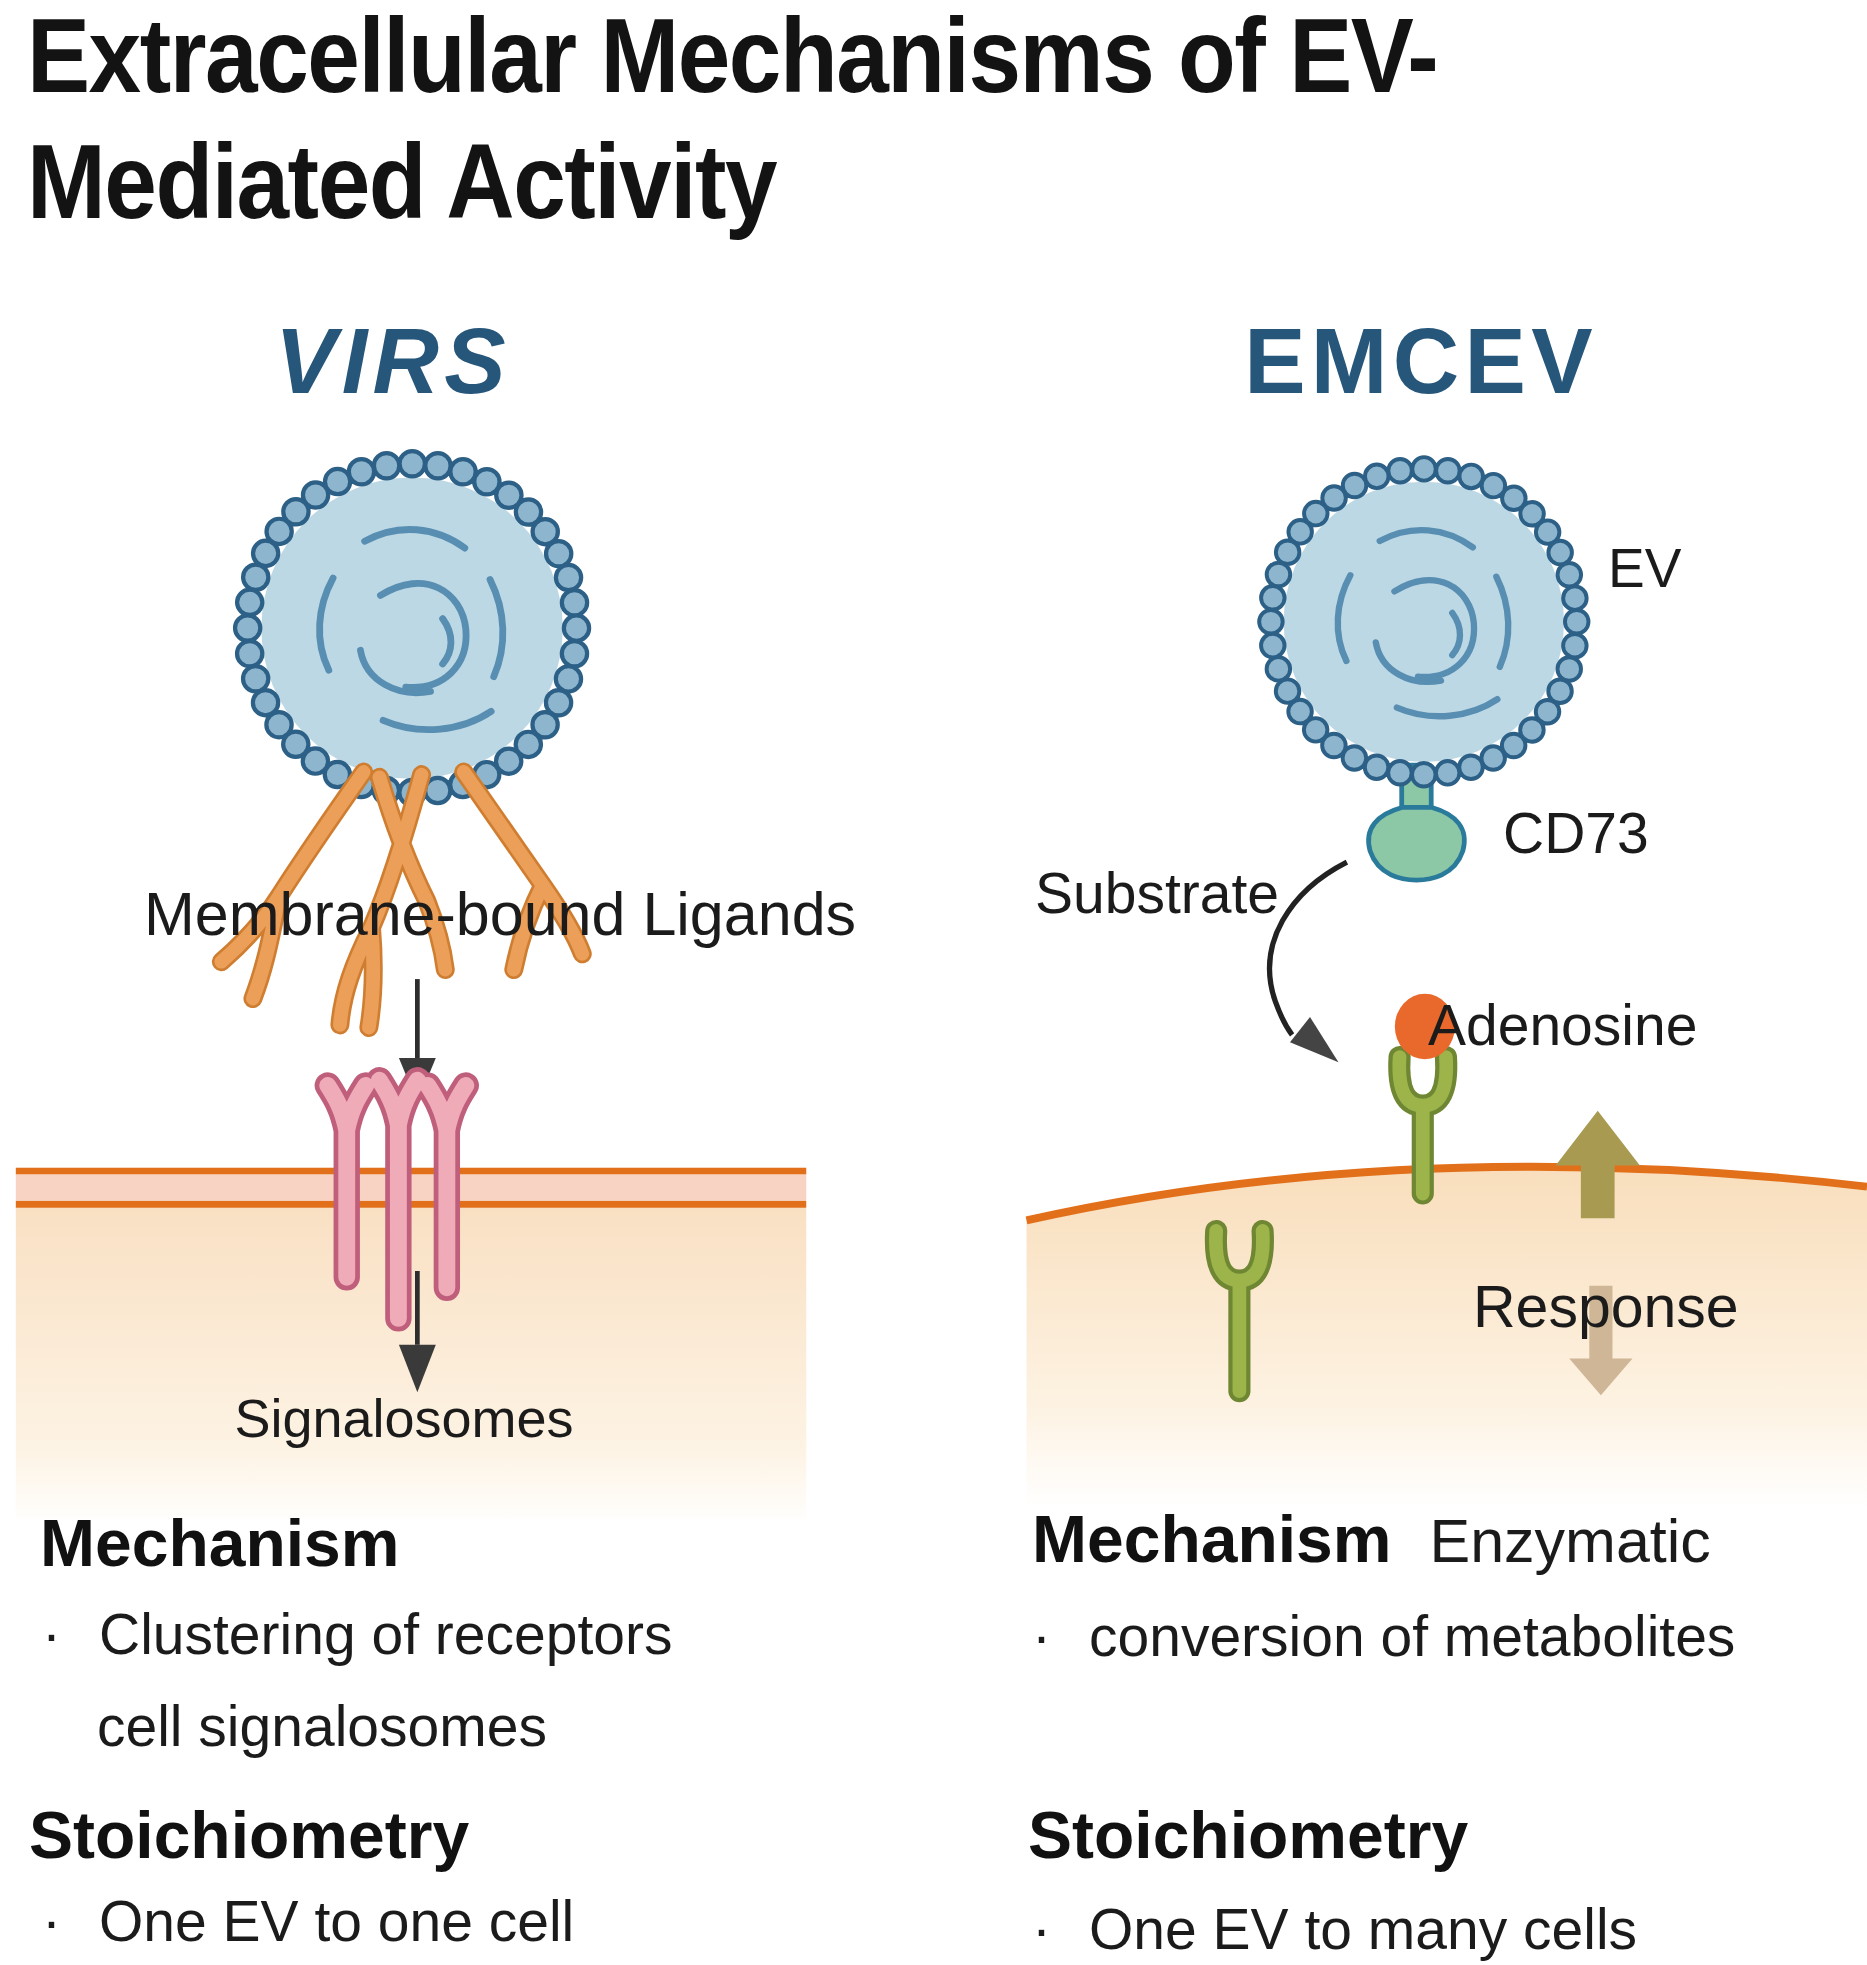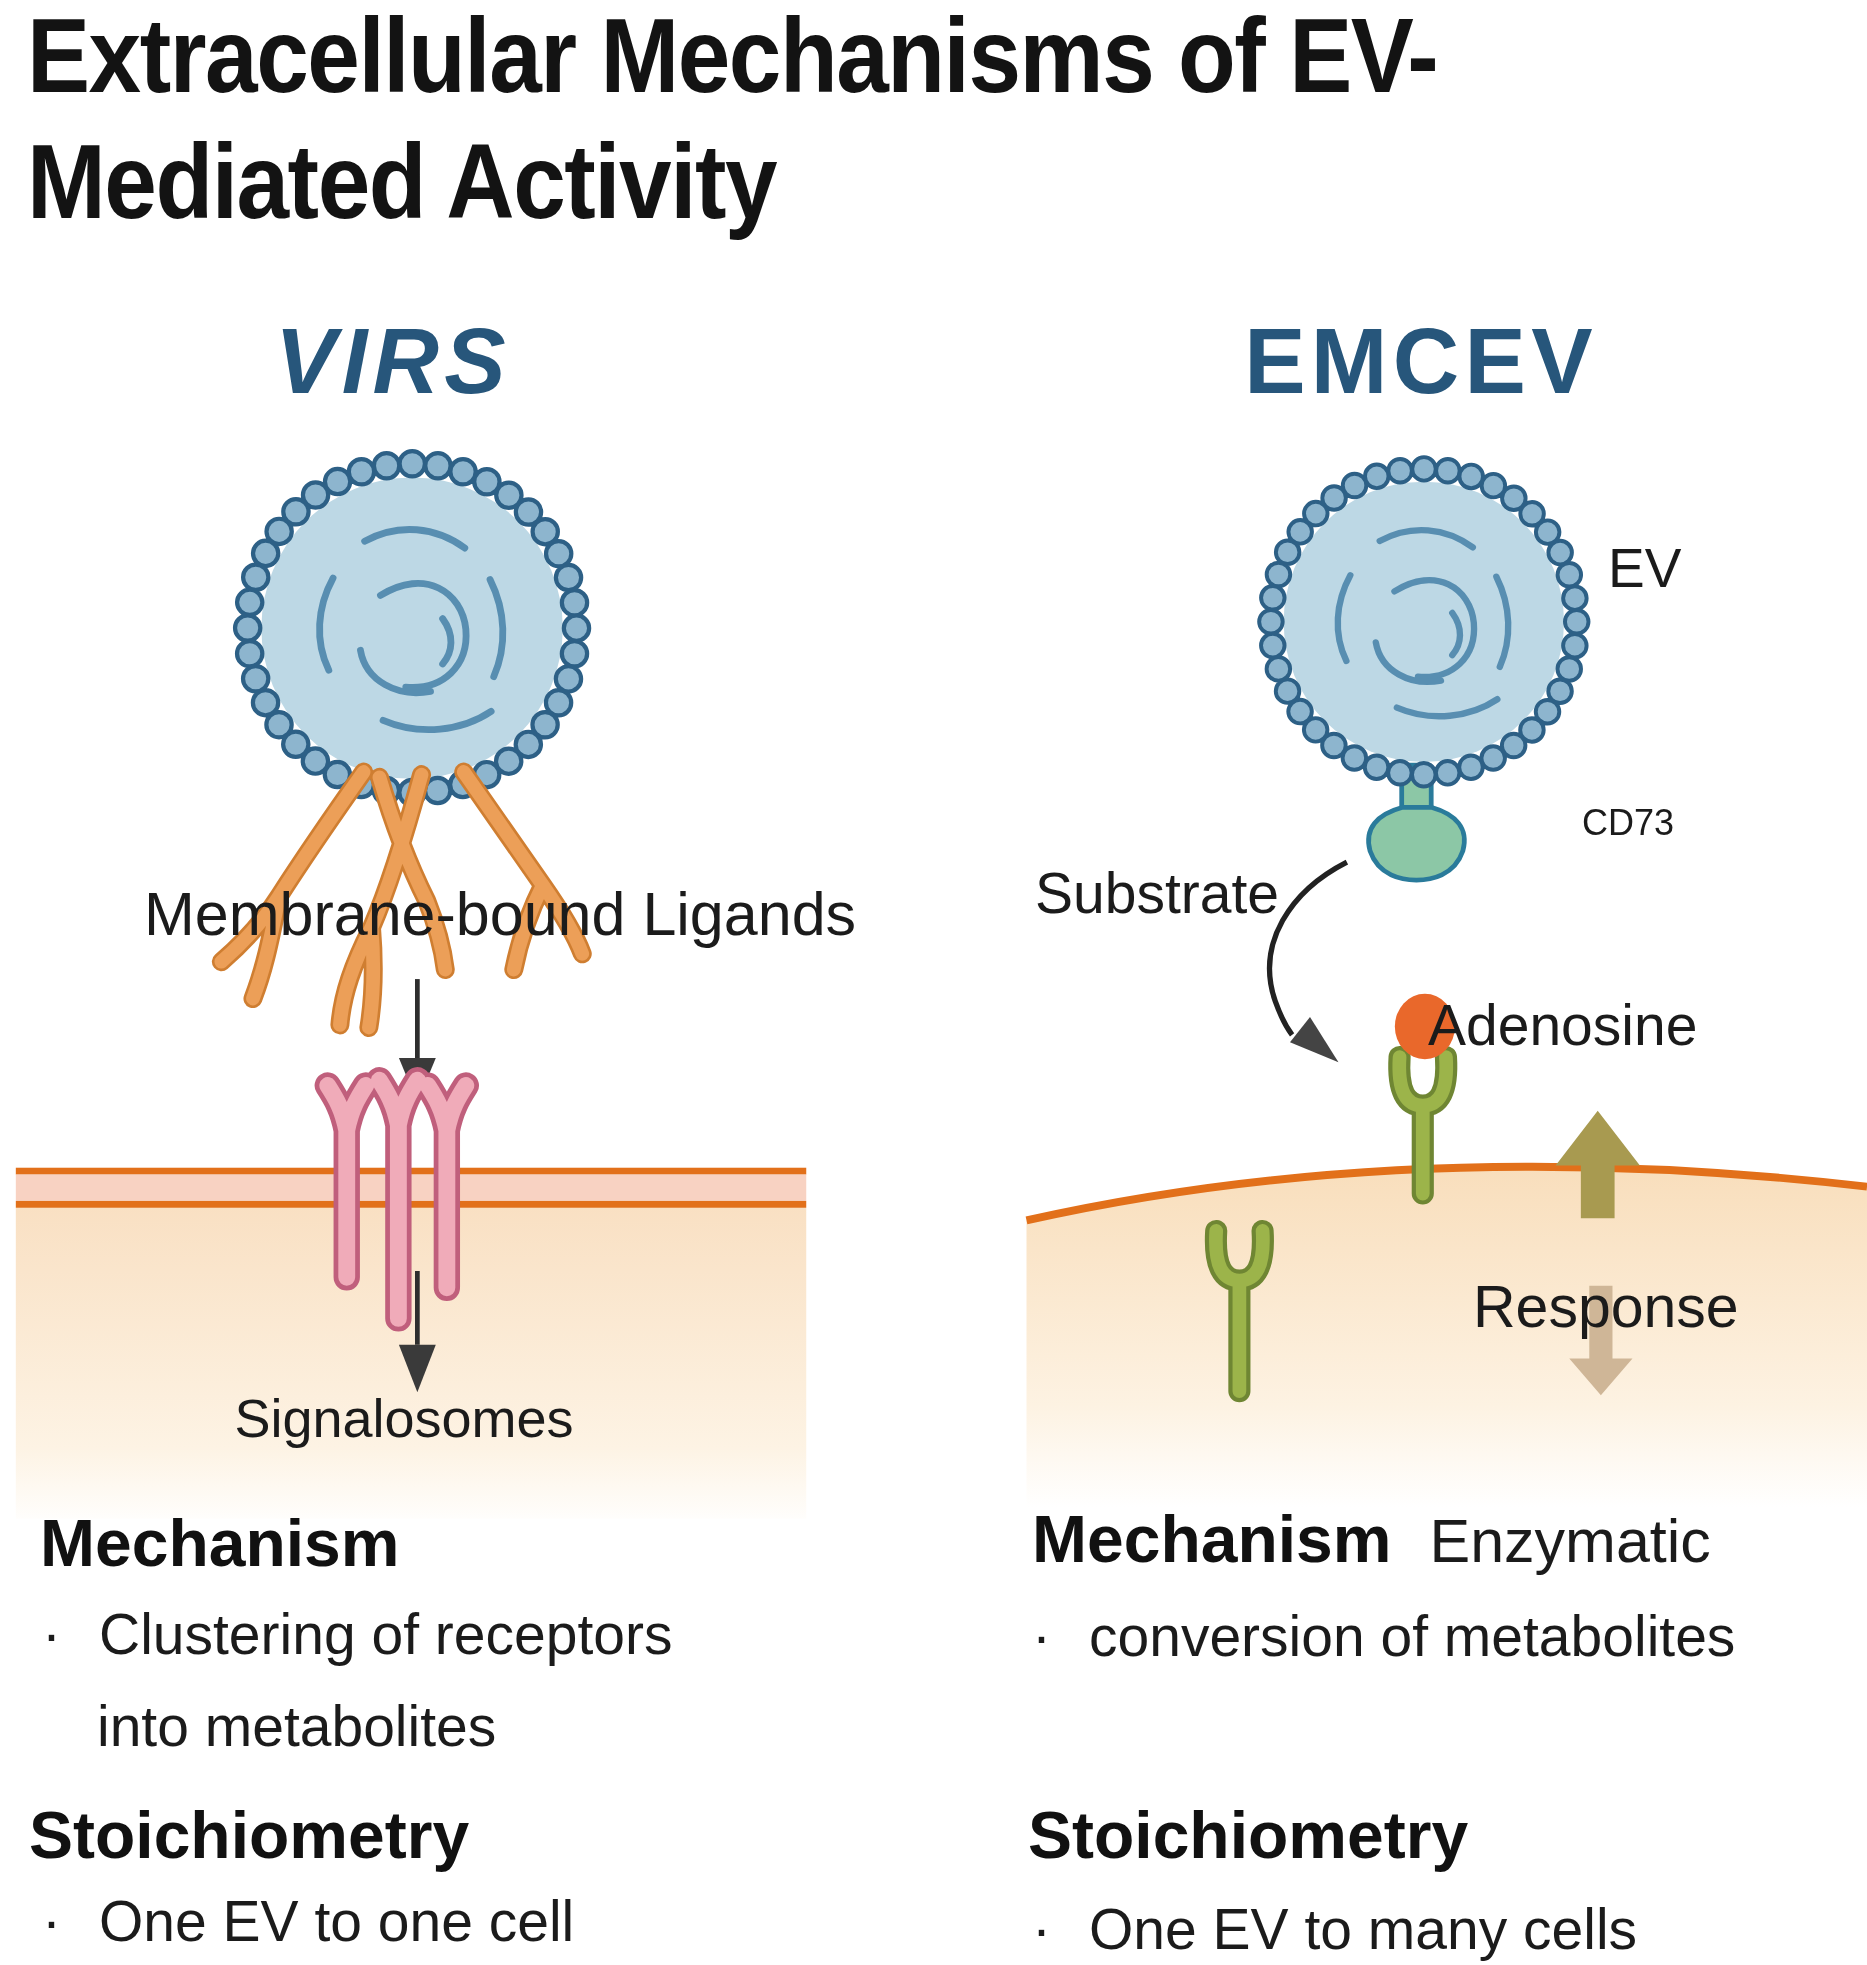--- a/index.html
+++ b/index.html
@@ -125,26 +125,26 @@
 </div>
 
 <div class="panel-heading" style="left:393px;font-style:italic;">VIRS</div>
 <div class="panel-heading" style="left:1421px;">EMCEV</div>
 
 <div class="lbl diag-label center" style="left:500px;top:884px;font-size:61px;">Membrane-bound Ligands</div>
 <div class="lbl diag-label center" style="left:404px;top:1391px;font-size:54px;">Signalosomes</div>
 
 <div class="lbl sec-head" style="left:40px;top:1510px;">Mechanism</div>
 <div class="lbl bullet-line" style="left:42px;top:1606px;"><span class="bullet-dot">·</span><span>Clustering of receptors</span></div>
-<div class="lbl bullet-line" style="left:97px;top:1698px;">into metabolites</div>
+<div class="lbl bullet-line" style="left:97px;top:1698px;">cell signalosomes</div>
 <div class="lbl sec-head" style="left:29px;top:1802px;">Stoichiometry</div>
 <div class="lbl bullet-line" style="left:42px;top:1893px;"><span class="bullet-dot">·</span><span>One EV to one cell</span></div>
 
 <div class="lbl diag-label" style="left:1608px;top:541px;font-size:55px;">EV</div>
-<div class="lbl diag-label" style="left:1582px;top:805px;font-size:36px;">CD73</div>
+<div class="lbl diag-label" style="left:1503px;top:805px;font-size:57px;">CD73</div>
 <div class="lbl diag-label" style="left:991px;top:865px;margin-left:44px;">Substrate</div>
 <div class="lbl diag-label" style="left:1428px;top:997px;">Adenosine</div>
 <div class="lbl diag-label" style="left:1473px;top:1278px;font-size:59px;">Response</div>
 
 <div class="lbl" style="left:1032px;top:1506px;"><span class="sec-head" style="position:static;">Mechanism</span><span class="inline-word">Enzymatic</span></div>
 <div class="lbl bullet-line" style="left:1032px;top:1608px;"><span class="bullet-dot">·</span><span>conversion of metabolites</span></div>
 <div class="lbl sec-head" style="left:1028px;top:1802px;">Stoichiometry</div>
 <div class="lbl bullet-line" style="left:1032px;top:1893px;margin-top:8px;"><span class="bullet-dot">·</span><span>One EV to many cells</span></div>
 
 

